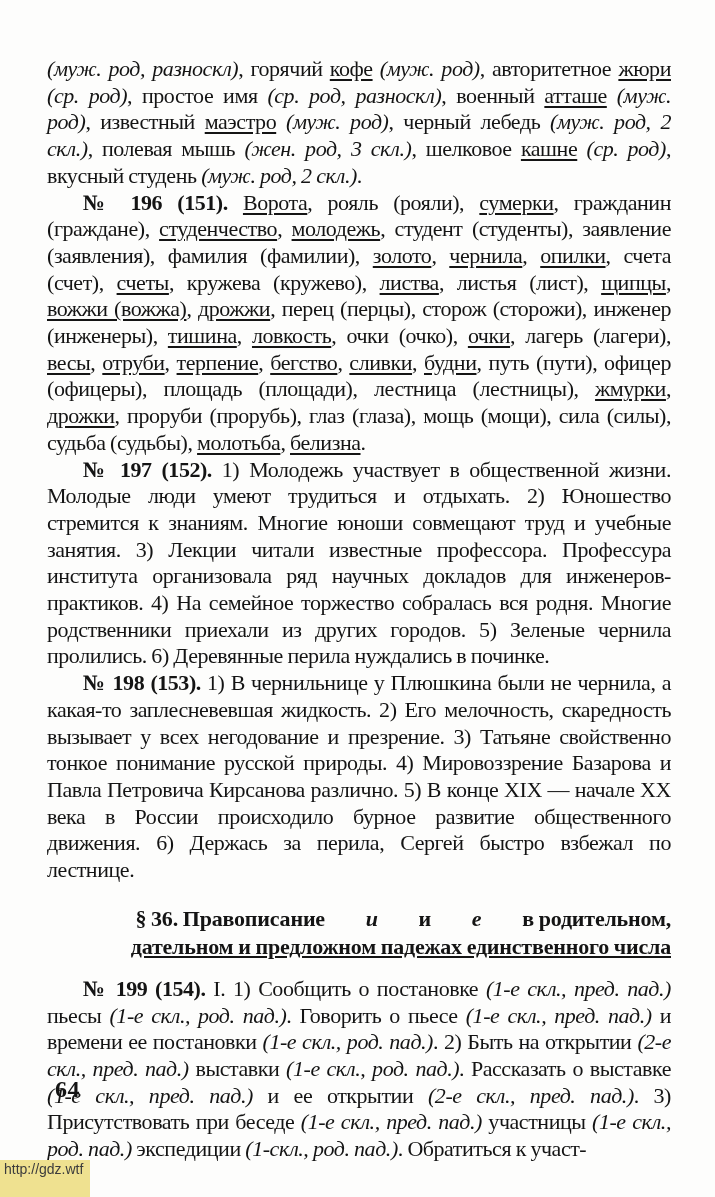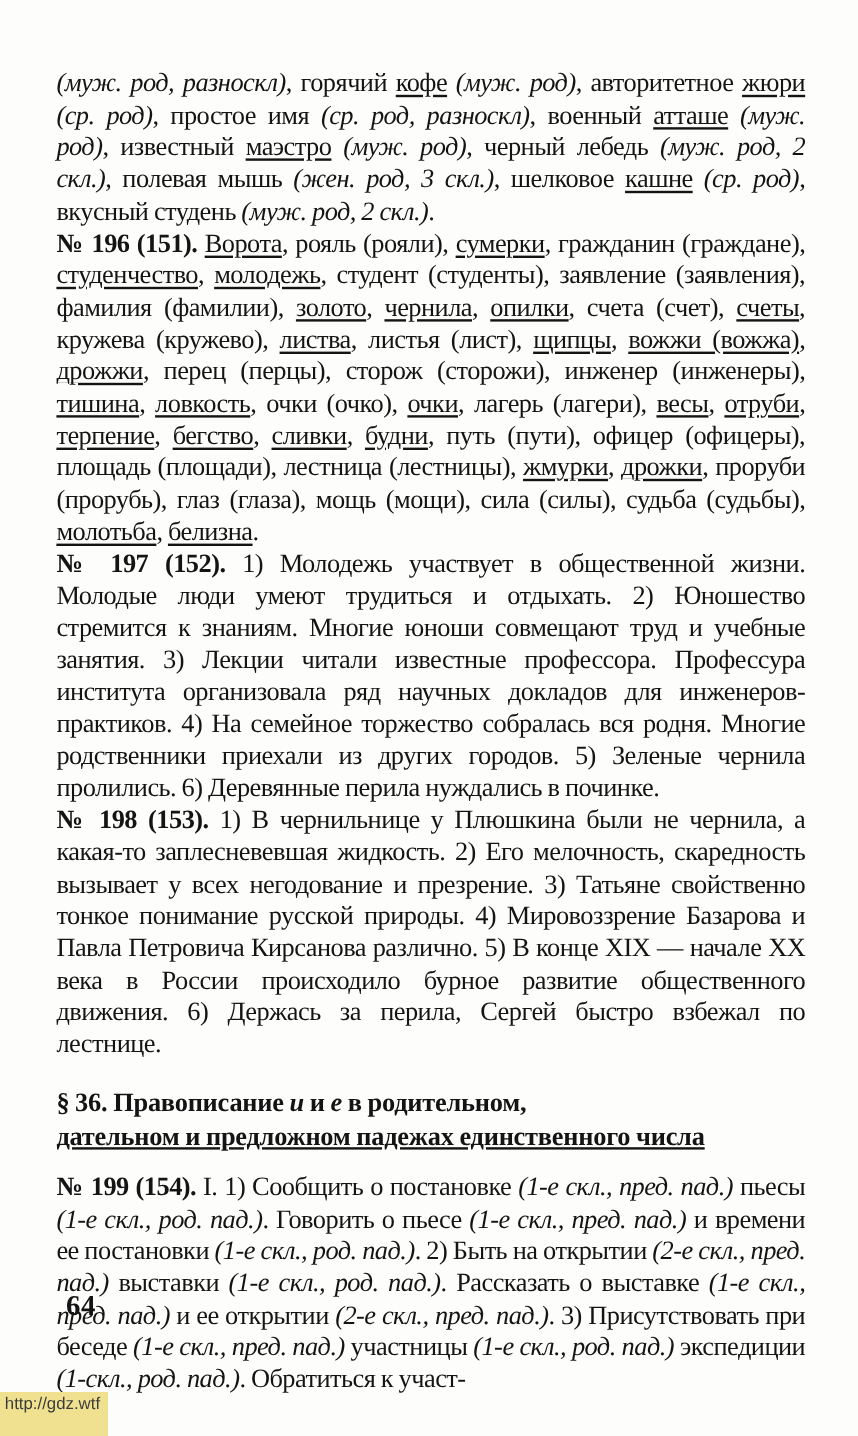--- a/index.html
+++ b/index.html
@@ -21,28 +21,28 @@
   .para {
     margin: 0;
     text-align: justify;
     font-size: 22px;
     line-height: 26.7px;
     letter-spacing: -0.45px;
     word-spacing: -0.5px;
   }
   .para.heading-first,
   .para.heading-second {
-    text-align: left;
+    text-align: right;
     font-weight: bold;
     line-height: 28px;
     letter-spacing: -0.2px;
   }
   .para.heading-first { margin-top: 21px; }
   .para.heading-second { margin-bottom: 15px; text-decoration: underline; }
-  .seg-b { font-weight: bold; }
+  .seg-b { font-weight: bold; margin-left: 36px; }
   .seg-i { font-style: italic; }
   .seg-u {
     text-decoration: underline;
     text-decoration-thickness: 1.8px;
     text-underline-offset: 3px;
   }
   .page-number {
     position: absolute;
     left: 55px;
     top: 1076px;

